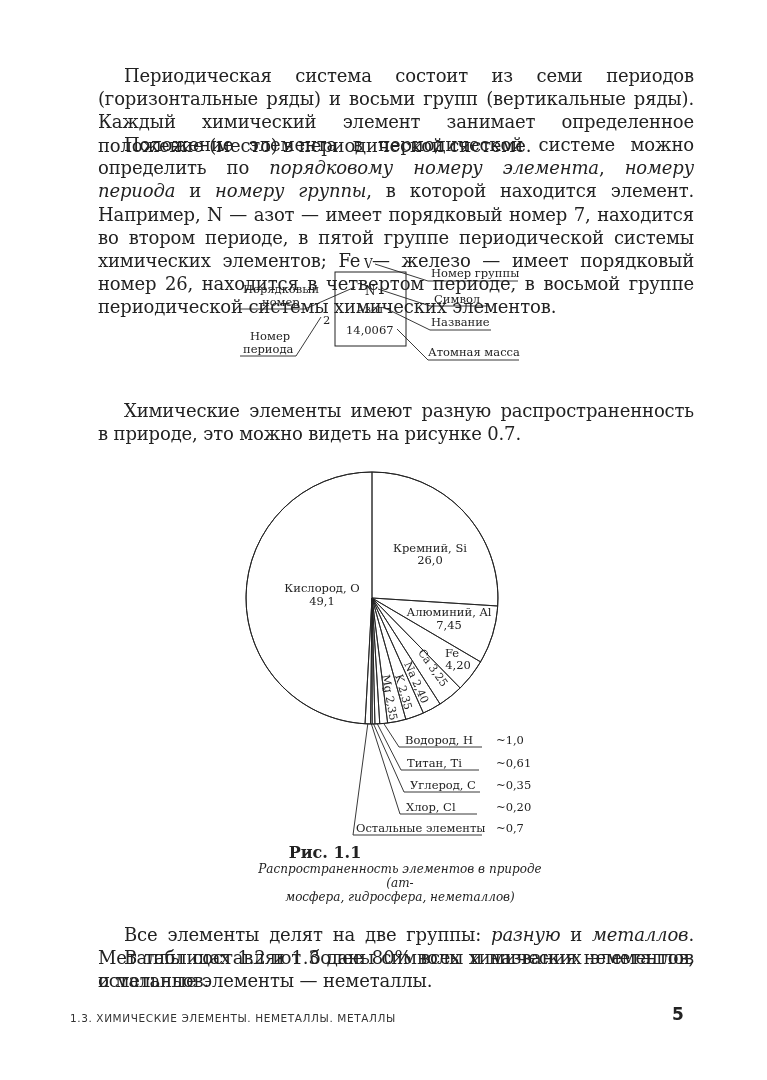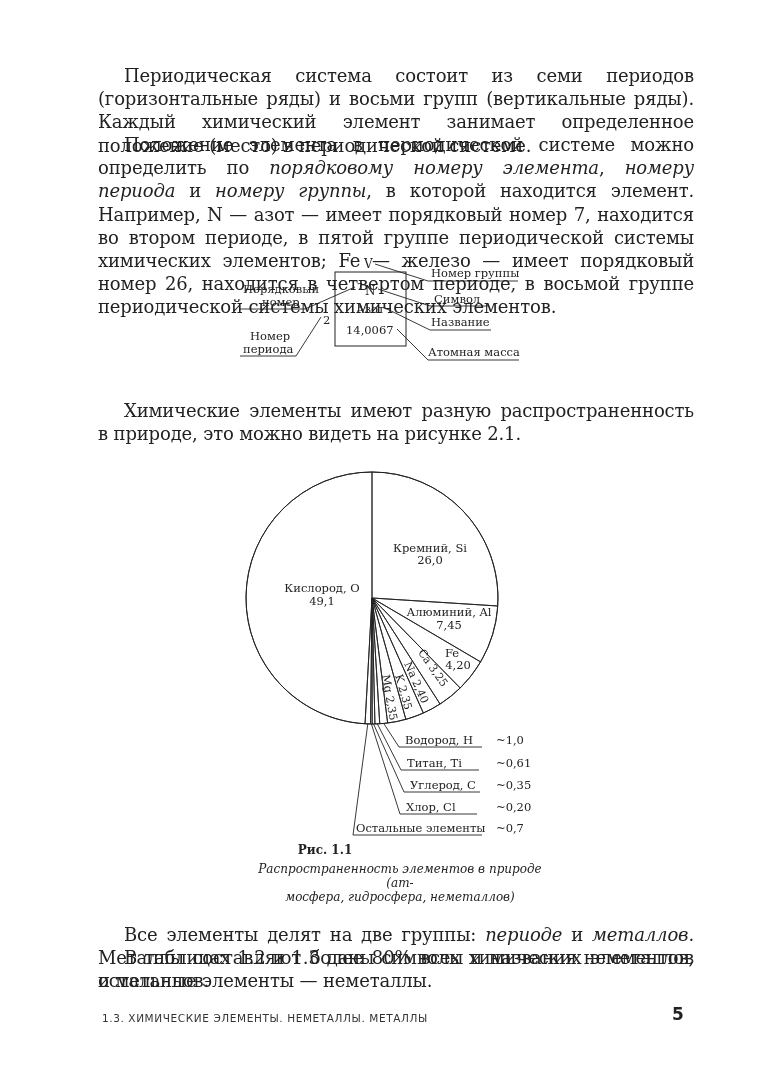--- a/index.html
+++ b/index.html
@@ -9,25 +9,25 @@
           text-align: justify; text-indent: 26px; margin: 0; letter-spacing: -0.15px; }
   .para i { font-style: italic; margin-top: 45px; }
   #p1 { top: 64px; }
   #p2 { top: 133px; }
   #p3 { top: 399px; }
   #p4 { top: 923px; }
   #p5 { top: 946px; }
   #scheme, #pie { position: absolute; left: 0; top: 0; }
   .svgtext { font-family: "DejaVu Serif", "Liberation Serif", serif; fill: #222; }
   #fig-caption-title { position: absolute; top: 843px; left: 0; width: 650px; text-align: center;
-      font-weight: bold; font-size: 12px; font-family: "DejaVu Serif", serif; }
+      font-weight: bold; font-size: 16px; font-family: "DejaVu Serif", serif; }
   #fig-caption-text { position: absolute; top: 862px; left: 250px; width: 300px; text-align: center;
       font-style: italic; font-size: 12px; line-height: 14px; font-family: "DejaVu Serif", serif; }
   #footer-title { position: absolute; top: 1012px; left: 70px; font-family: "DejaVu Sans", "Liberation Sans", sans-serif;
-      font-size: 10.5px; letter-spacing: 0.6px; color: #333; margin-left: 32px; }
+      font-size: 10.5px; letter-spacing: 0.6px; color: #333; }
   #page-number { position: absolute; top: 1004px; left: 672px; font-family: "DejaVu Sans", "Liberation Sans", sans-serif;
       font-size: 17px; font-weight: bold; color: #222; }
 </style>
 </head>
 <body>
 
 <p class="para" id="p1">Периодическая система состоит из семи периодов (горизонтальные ряды) и восьми групп (вертикальные ряды). Каждый химический элемент занимает определенное положение (место) в периодической системе.</p>
 
 <p class="para" id="p2"><span>Положение элемента в периодической системе можно определить по </span><i>порядковому номеру элемента</i><span>, </span><i>номеру периода</i><span> и </span><i>номеру группы</i><span>, в которой находится элемент. Например, N — азот — имеет порядковый номер 7, находится во втором периоде, в пятой группе периодической системы химических элементов; Fe — железо — имеет порядковый номер 26, находится в четвертом периоде, в восьмой группе периодической системы химических элементов.</span></p>
 
@@ -53,21 +53,21 @@
   <g stroke="#222" stroke-width="0.9" fill="none">
     <polyline points="375,264 428,281 518,281"></polyline>
     <polyline points="378,289 430,306 489,306"></polyline>
     <polyline points="385,308 430,330 491,330"></polyline>
     <polyline points="397,329 428,360 519,360"></polyline>
     <polyline points="355,287 305,309 240,309"></polyline>
     <polyline points="321,317 296,356 240,356"></polyline>
   </g>
 </svg>
 
-<p class="para" id="p3">Химические элементы имеют разную распространенность в природе, это можно видеть на рисунке 2.1.</p>
+<p class="para" id="p3">Химические элементы имеют разную распространенность в природе, это можно видеть на рисунке 0.7.</p>
 
 <svg id="pie" width="767" height="1080">
   <g id="pie-slices">
       <circle cx="372" cy="598" r="126" fill="#fff" stroke="#222" stroke-width="1"></circle>
       <path d="M372,598 L372,472 A126,126 0 0 1 497.7461689955952,605.9938090376999 Z" fill="none" stroke="#222" stroke-width="0.9"></path>
       <path d="M372,598 L497.7461689955952,605.9938090376999 A126,126 0 0 1 480.60076477996927,661.8895444435612 Z" fill="none" stroke="#222" stroke-width="0.9"></path>
       <path d="M372,598 L480.60076477996927,661.8895444435612 A126,126 0 0 1 460.16663423545566,688.0146910653555 Z" fill="none" stroke="#222" stroke-width="0.9"></path>
       <path d="M372,598 L460.16663423545566,688.0146910653555 A126,126 0 0 1 440.0722797930243,704.0290748982571 Z" fill="none" stroke="#222" stroke-width="0.9"></path>
       <path d="M372,598 L440.0722797930243,704.0290748982571 A126,126 0 0 1 423.364555299749,713.0551279120536 Z" fill="none" stroke="#222" stroke-width="0.9"></path>
       <path d="M372,598 L423.364555299749,713.0551279120536 A126,126 0 0 1 405.8716920586782,719.3618905467531 Z" fill="none" stroke="#222" stroke-width="0.9"></path>
@@ -108,17 +108,17 @@
       <text x="496" y="811" font-size="11.5" class="svgtext">~0,20</text>
       <polyline points="367.8031862124662,723.9300867705282 353,835 482,835" fill="none" stroke="#222" stroke-width="0.9"></polyline>
       <text x="356" y="832" font-size="11.5" class="svgtext">Остальные элементы</text>
       <text x="496" y="832" font-size="11.5" class="svgtext">~0,7</text>
     </g>
 </svg>
 
 <div id="fig-caption-title">Рис. 1.1</div>
 <div id="fig-caption-text"><span>Распространенность элементов в природе (ат-</span><br><span>мосфера, гидросфера, неметаллов)</span></div>
 
-<p class="para" id="p4"><span>Все элементы делят на две группы: </span><i>периоде</i><span> и </span><i>металлов</i><span>. Металлы составляют более 80% всех химических элементов, остальные элементы — неметаллы.</span></p>
+<p class="para" id="p4"><span>Все элементы делят на две группы: </span><i>разную</i><span> и </span><i>металлов</i><span>. Металлы составляют более 80% всех химических элементов, остальные элементы — неметаллы.</span></p>
 <p class="para" id="p5" style="top:946px;">В таблицах 1.2 и 1.3 даны символы и названия неметаллов и металлов.</p>
 
 <div id="footer-title">1.3. ХИМИЧЕСКИЕ ЭЛЕМЕНТЫ. НЕМЕТАЛЛЫ. МЕТАЛЛЫ</div>
 <div id="page-number">5</div>
 
 </body></html>

